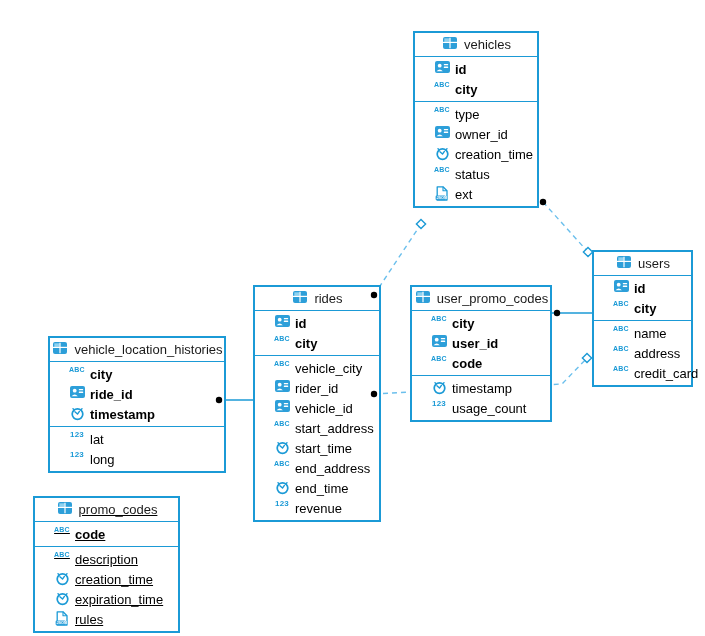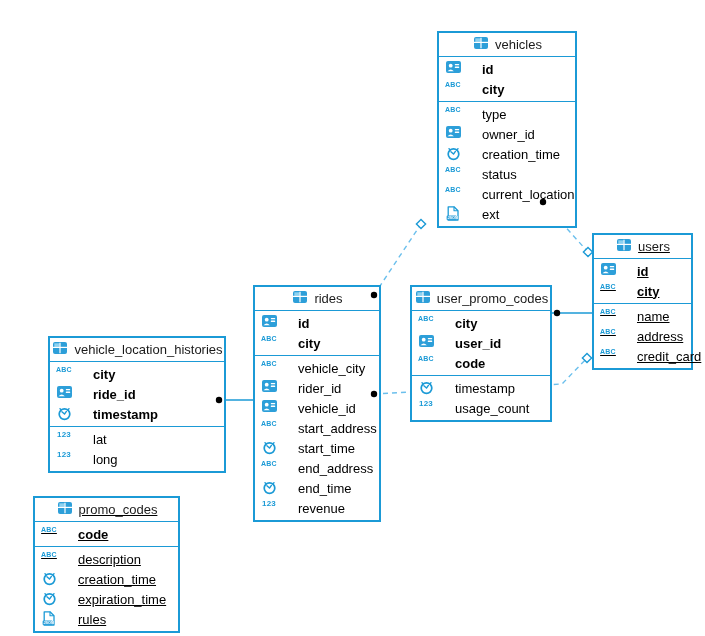--- a/index.html
+++ b/index.html
@@ -15,21 +15,21 @@
     box-sizing:border-box;z-index:2;
   }
   .thead{
     height:23px;border-bottom:1px solid var(--accent);
     display:flex;align-items:center;justify-content:center;gap:5px;
     font-size:13px;color:#1a1a1a;white-space:nowrap;
   }
   .section{padding:2px 0;}
   .section.keys{border-bottom:1px solid var(--accent);}
   .row{
-    height:20px;display:flex;align-items:center;gap:20px;padding:0 5px;
+    height:20px;display:flex;align-items:center;gap:4px;padding:0 18px;
     font-size:13px;color:#000;white-space:nowrap;
   }
   .row.key{font-weight:700;}
   .icon{
     width:18px;height:16px;display:inline-flex;justify-content:center;
     flex-shrink:0;
   }
   .glyph{color:var(--accent);font-weight:700;line-height:1;}
   .glyph.abc{font-size:7px;letter-spacing:.2px;}
   .glyph.num{font-size:8px;letter-spacing:.2px;}
@@ -48,21 +48,21 @@
   <svg id="markers-layer" class="layer" width="705" height="636">
       <circle cx="543" cy="202" r="3.2" fill="#000000"></circle>
       <path d="M588 247.4 L592.6 252 L588 256.6 L583.4 252 Z" fill="#ffffff" stroke="#1b9ad6" stroke-width="1.4"></path>
       <circle cx="374" cy="295" r="3.2" fill="#000000"></circle>
       <path d="M421 219.4 L425.6 224 L421 228.6 L416.4 224 Z" fill="#ffffff" stroke="#1b9ad6" stroke-width="1.4"></path>
       <circle cx="374" cy="394" r="3.2" fill="#000000"></circle>
       <path d="M587 353.4 L591.6 358 L587 362.6 L582.4 358 Z" fill="#ffffff" stroke="#1b9ad6" stroke-width="1.4"></path>
       <circle cx="557" cy="313" r="3.2" fill="#000000"></circle>
       <circle cx="219" cy="400" r="3.2" fill="#000000"></circle>
     </svg>
-<div class="table" style="left: 413px; top: 31px; width: 140px; margin-left: 24px;">
+<div class="table" style="left: 413px; top: 31px; width: 126px;">
       <div class="thead">
         <span class="icon">
           <svg width="14" height="12" viewBox="0 0 14 12">
             <rect width="14" height="12" rx="2" fill="#2d9fd9"></rect>
             <rect x="1.3" y="1.3" width="5.2" height="3.6" fill="#8ed2f0"></rect>
             <line x1="0" y1="5.4" x2="14" y2="5.4" stroke="#fff" stroke-width="1.2"></line>
             <line x1="7" y1="0.8" x2="7" y2="11.2" stroke="#fff" stroke-width="1.2"></line>
           </svg>
         </span>
         <span>vehicles</span>
@@ -114,26 +114,20 @@
               <path d="M3 2.7 L4.2 3.8 M12 2.7 L10.8 3.8" stroke="#1b9ad6" stroke-width="1.4" stroke-linecap="round" fill="none"></path>
             </svg>
           </span>
           <span>creation_time</span>
         </div>
         <div class="row">
           <span class="icon">
             <span class="glyph abc">ABC</span>
           </span>
           <span>status</span>
-        </div>
-        <div class="row">
-          <span class="icon">
-            <span class="glyph abc">ABC</span>
-          </span>
-          <span>current_location</span>
         </div>
         <div class="row">
           <span class="icon">
             <svg width="14" height="15" viewBox="0 0 14 15">
               <path d="M2.2 0.8 H8 L12 4.7 V14 H2.2 Z" fill="#fff" stroke="#1b9ad6" stroke-width="1.3" stroke-linejoin="round"></path>
               <path d="M8 0.8 V4.7 H12" fill="none" stroke="#1b9ad6" stroke-width="1.1" stroke-linejoin="round"></path>
               <rect x="0.6" y="9.6" width="10" height="4.6" rx="1.2" fill="#2d9fd9"></rect>
               <text x="1.4" y="13.2" font-size="3.8" font-weight="bold" fill="#fff" font-family="Liberation Sans, sans-serif">JSON</text>
             </svg>
           </span>
@@ -191,21 +185,21 @@
           <span>timestamp</span>
         </div>
         <div class="row">
           <span class="icon">
             <span class="glyph num">123</span>
           </span>
           <span>usage_count</span>
         </div>
       </div>
     </div>
-    <div class="table" style="left: 592px; top: 233px; width: 101px; text-decoration: underline;">
+    <div class="table" style="left: 592px; top: 250px; width: 101px;">
       <div class="thead">
         <span class="icon">
           <svg width="14" height="12" viewBox="0 0 14 12">
             <rect width="14" height="12" rx="2" fill="#2d9fd9"></rect>
             <rect x="1.3" y="1.3" width="5.2" height="3.6" fill="#8ed2f0"></rect>
             <line x1="0" y1="5.4" x2="14" y2="5.4" stroke="#fff" stroke-width="1.2"></line>
             <line x1="7" y1="0.8" x2="7" y2="11.2" stroke="#fff" stroke-width="1.2"></line>
           </svg>
         </span>
         <span>users</span>

